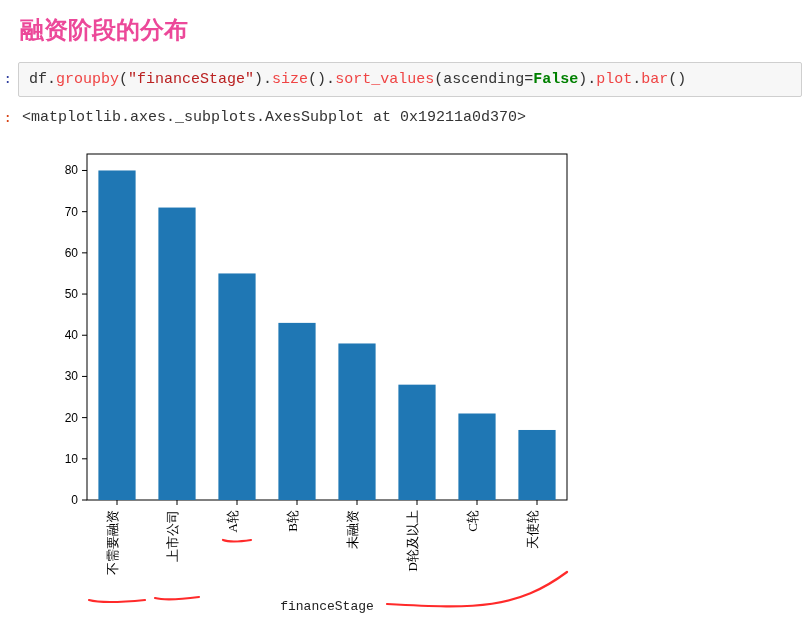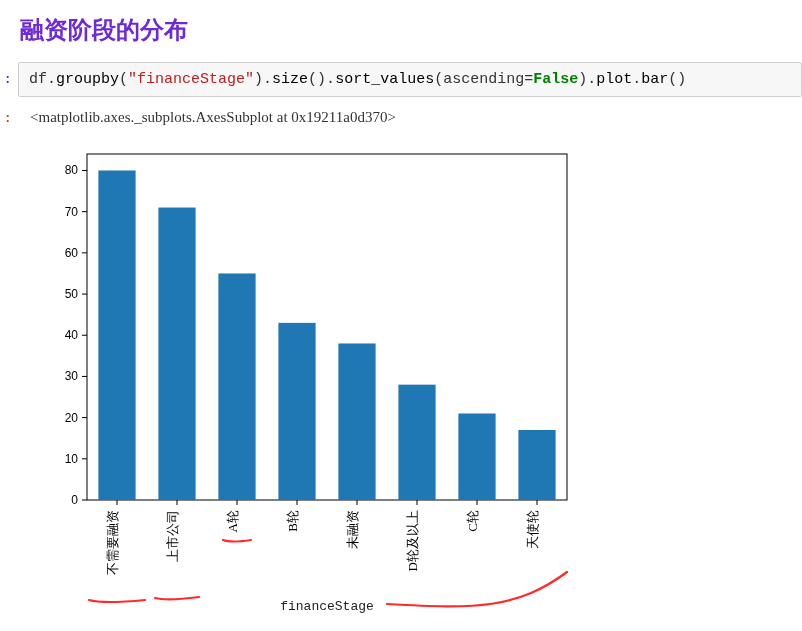--- a/index.html
+++ b/index.html
@@ -5,21 +5,21 @@
   body {
     margin: 0;
     padding: 0;
     font-family: "Microsoft YaHei", "SimHei", Arial, sans-serif;
     background: #fff;
     width: 802px;
   }
   .heading {
     font-size: 24px;
     font-weight: bold;
-    color: #6d28d9;
+    color: #ec4899;
     padding: 14px 4px 14px 20px;
     margin: 0;
     font-family: Liberation Serif, serif;
   }
   .cell {
     display: flex;
     align-items: flex-start;
     padding: 2px 0 2px 0;
   }
   .prompt {
@@ -36,27 +36,27 @@
     background: #f7f7f7;
     border: 1px solid #cfcfcf;
     border-radius: 2px;
     padding: 8px 10px;
     margin-left: 6px;
     font-family: Consolas, "Courier New", monospace;
     font-size: 15px;
     color: #333;
     white-space: pre;
   }
-  .code-block .method { color: #000000; }
+  .code-block .method { color: #ef4444; }
   .code-block .str { color: #BA2121; }
   .code-block .kw { color: #008000; font-weight: bold; margin-top: 48px; }
   .output-text {
     flex: 1;
-    margin-left: 14px;
-    font-family: Liberation Serif, serif;
+    margin-left: 6px;
+    font-family: Liberation Mono, monospace;
     font-size: 15px;
     color: #333;
     padding: 8px 0 6px 4px;
   }
   .chart-wrap {
     padding: 6px 0 0 22px;
     position: relative;
   }
   svg { display: block; }
   .axis-line { stroke: #000; fill: none; }

